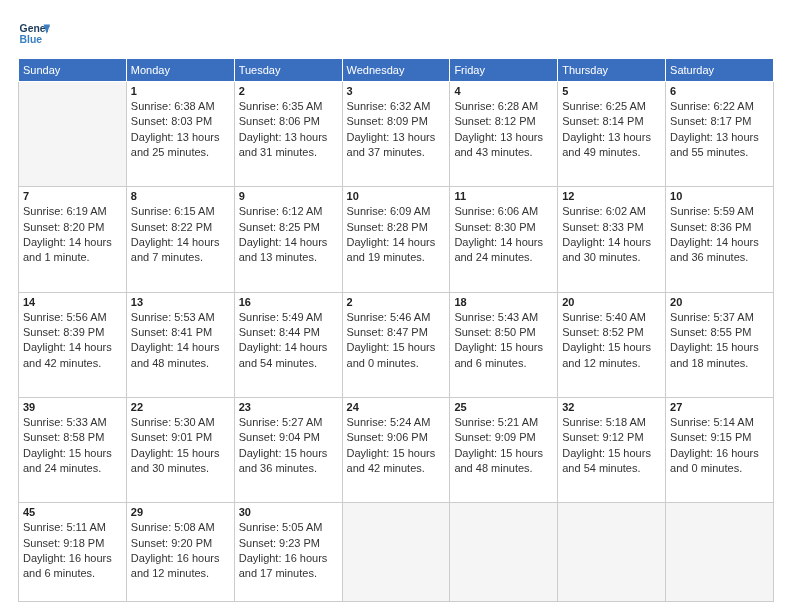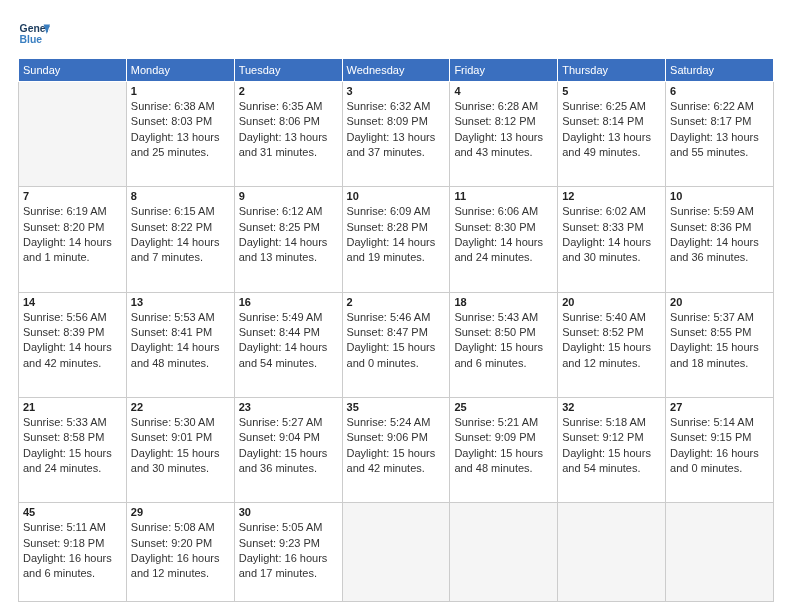--- a/index.html
+++ b/index.html
@@ -214,33 +214,33 @@
             <div class="day-num">20</div>
             <div class="day-info">Sunrise: 5:40 AM<br>Sunset: 8:52 PM<br>Daylight: 15 hours<br>and 12 minutes.</div>
           </td>
           <td>
             <div class="day-num">20</div>
             <div class="day-info">Sunrise: 5:37 AM<br>Sunset: 8:55 PM<br>Daylight: 15 hours<br>and 18 minutes.</div>
           </td>
         </tr>
         <tr class="week-row">
           <td>
-            <div class="day-num">21</div>
+            <div class="day-num">39</div>
             <div class="day-info">Sunrise: 5:33 AM<br>Sunset: 8:58 PM<br>Daylight: 15 hours<br>and 24 minutes.</div>
           </td>
           <td>
             <div class="day-num">22</div>
             <div class="day-info">Sunrise: 5:30 AM<br>Sunset: 9:01 PM<br>Daylight: 15 hours<br>and 30 minutes.</div>
           </td>
           <td>
             <div class="day-num">23</div>
             <div class="day-info">Sunrise: 5:27 AM<br>Sunset: 9:04 PM<br>Daylight: 15 hours<br>and 36 minutes.</div>
           </td>
           <td>
-            <div class="day-num">35</div>
+            <div class="day-num">24</div>
             <div class="day-info">Sunrise: 5:24 AM<br>Sunset: 9:06 PM<br>Daylight: 15 hours<br>and 42 minutes.</div>
           </td>
           <td>
             <div class="day-num">25</div>
             <div class="day-info">Sunrise: 5:21 AM<br>Sunset: 9:09 PM<br>Daylight: 15 hours<br>and 48 minutes.</div>
           </td>
           <td>
             <div class="day-num">32</div>
             <div class="day-info">Sunrise: 5:18 AM<br>Sunset: 9:12 PM<br>Daylight: 15 hours<br>and 54 minutes.</div>
           </td>

